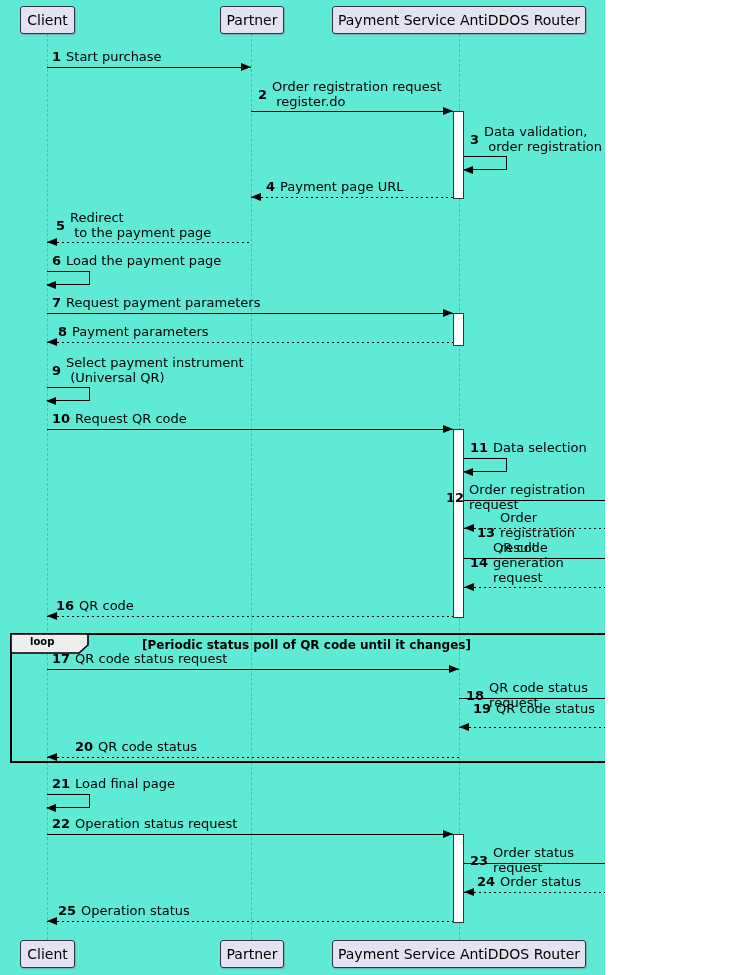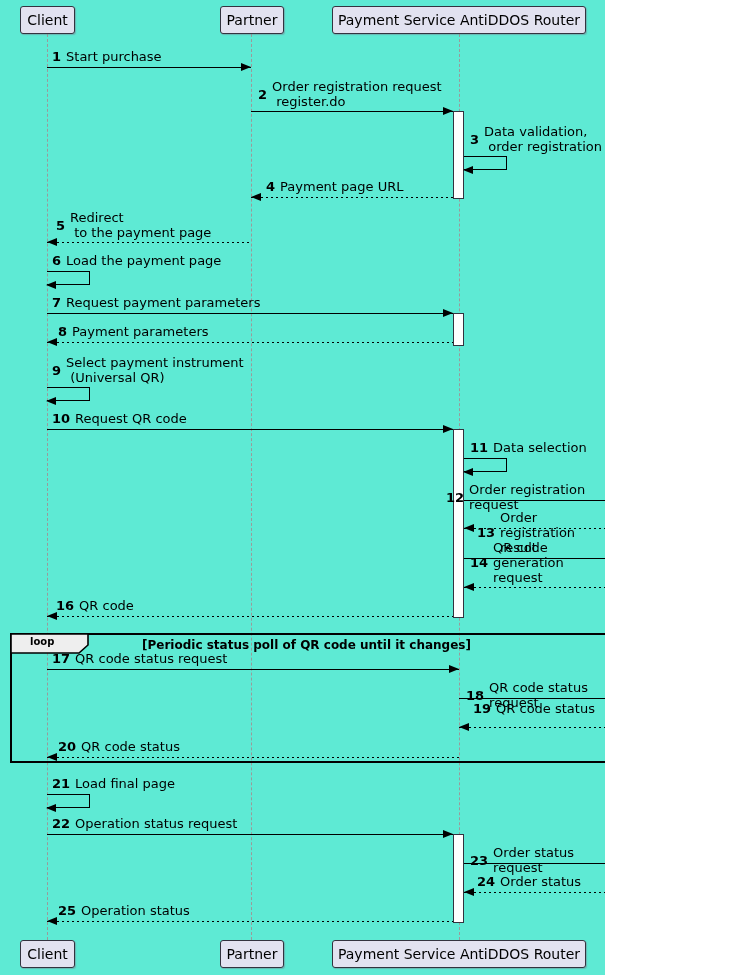--- a/index.html
+++ b/index.html
@@ -240,20 +240,20 @@
  (Universal QR)</span></div>
   <div class="mlabel" style="left:52px;top:411px"><b>10</b><span>Request QR code</span></div>
   <div class="mlabel" style="left:470px;top:440px"><b>11</b><span>Data selection</span></div>
   <div class="mlabel" style="left:446px;top:482px"><b>12</b><span>Order registration request</span></div>
   <div class="mlabel" style="left:477px;top:510px"><b>13</b><span>Order registration result</span></div>
   <div class="mlabel" style="left:470px;top:540px"><b>14</b><span>QR code generation request</span></div>
   <div class="mlabel" style="left:56px;top:598px"><b>16</b><span>QR code</span></div>
   <div class="mlabel" style="left:52px;top:651px"><b>17</b><span>QR code status request</span></div>
   <div class="mlabel" style="left:466px;top:680px"><b>18</b><span>QR code status request</span></div>
   <div class="mlabel" style="left:473px;top:701px"><b>19</b><span>QR code status</span></div>
-  <div class="mlabel" style="left:58px;top:739px"><b>20</b><span>QR code status</span></div>
+  <div class="mlabel" style="left:75px;top:739px"><b>20</b><span>QR code status</span></div>
   <div class="mlabel" style="left:52px;top:776px"><b>21</b><span>Load final page</span></div>
   <div class="mlabel" style="left:52px;top:816px"><b>22</b><span>Operation status request</span></div>
   <div class="mlabel" style="left:470px;top:845px"><b>23</b><span>Order status request</span></div>
   <div class="mlabel" style="left:477px;top:874px"><b>24</b><span>Order status</span></div>
   <div class="mlabel" style="left:58px;top:903px"><b>25</b><span>Operation status</span></div>
 
 </div>
 
 </body></html>

